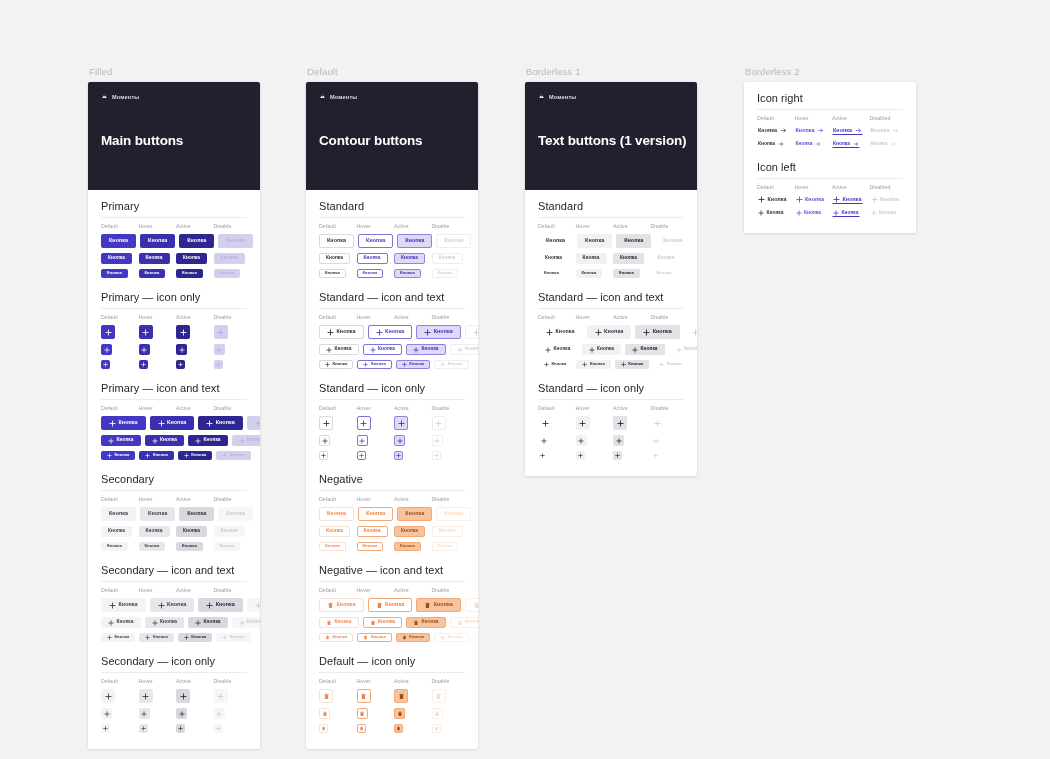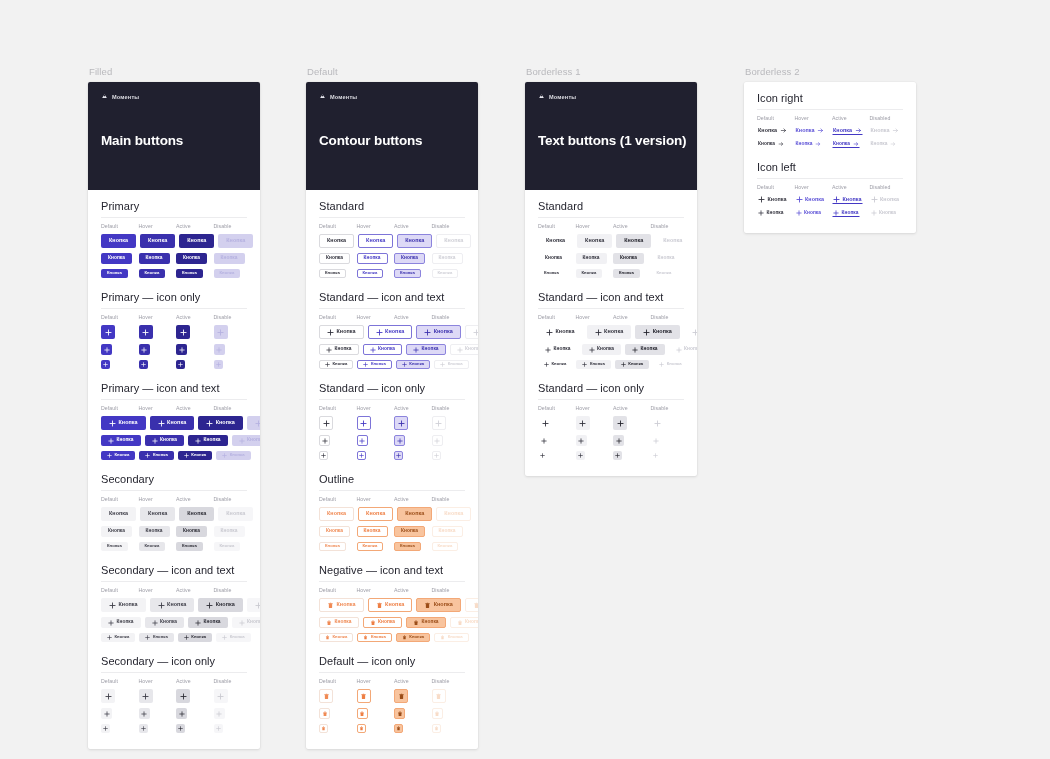--- a/index.html
+++ b/index.html
@@ -1207,21 +1207,21 @@
                   <span class="ic">
                     <svg width="5" height="5" viewBox="0 0 12 12">
                       <path d="M6 1.6v8.8M1.6 6h8.8" stroke="#cfcfd6" stroke-width="1.5" stroke-linecap="round"></path>
                     </svg>
                   </span>
                 </span>
               </div>
             </div>
           </div>
           <div class="section">
-            <div class="section-title">Outline</div>
+            <div class="section-title">Negative</div>
             <div class="sec-rule"></div>
             <div class="state-row state-head">
               <span>Default</span>
               <span>Hover</span>
               <span>Active</span>
               <span>Disable</span>
             </div>
             <div class="state-row btn-row">
               <div class="cell">
                 <span class="btn sz-l o-neg-def">

